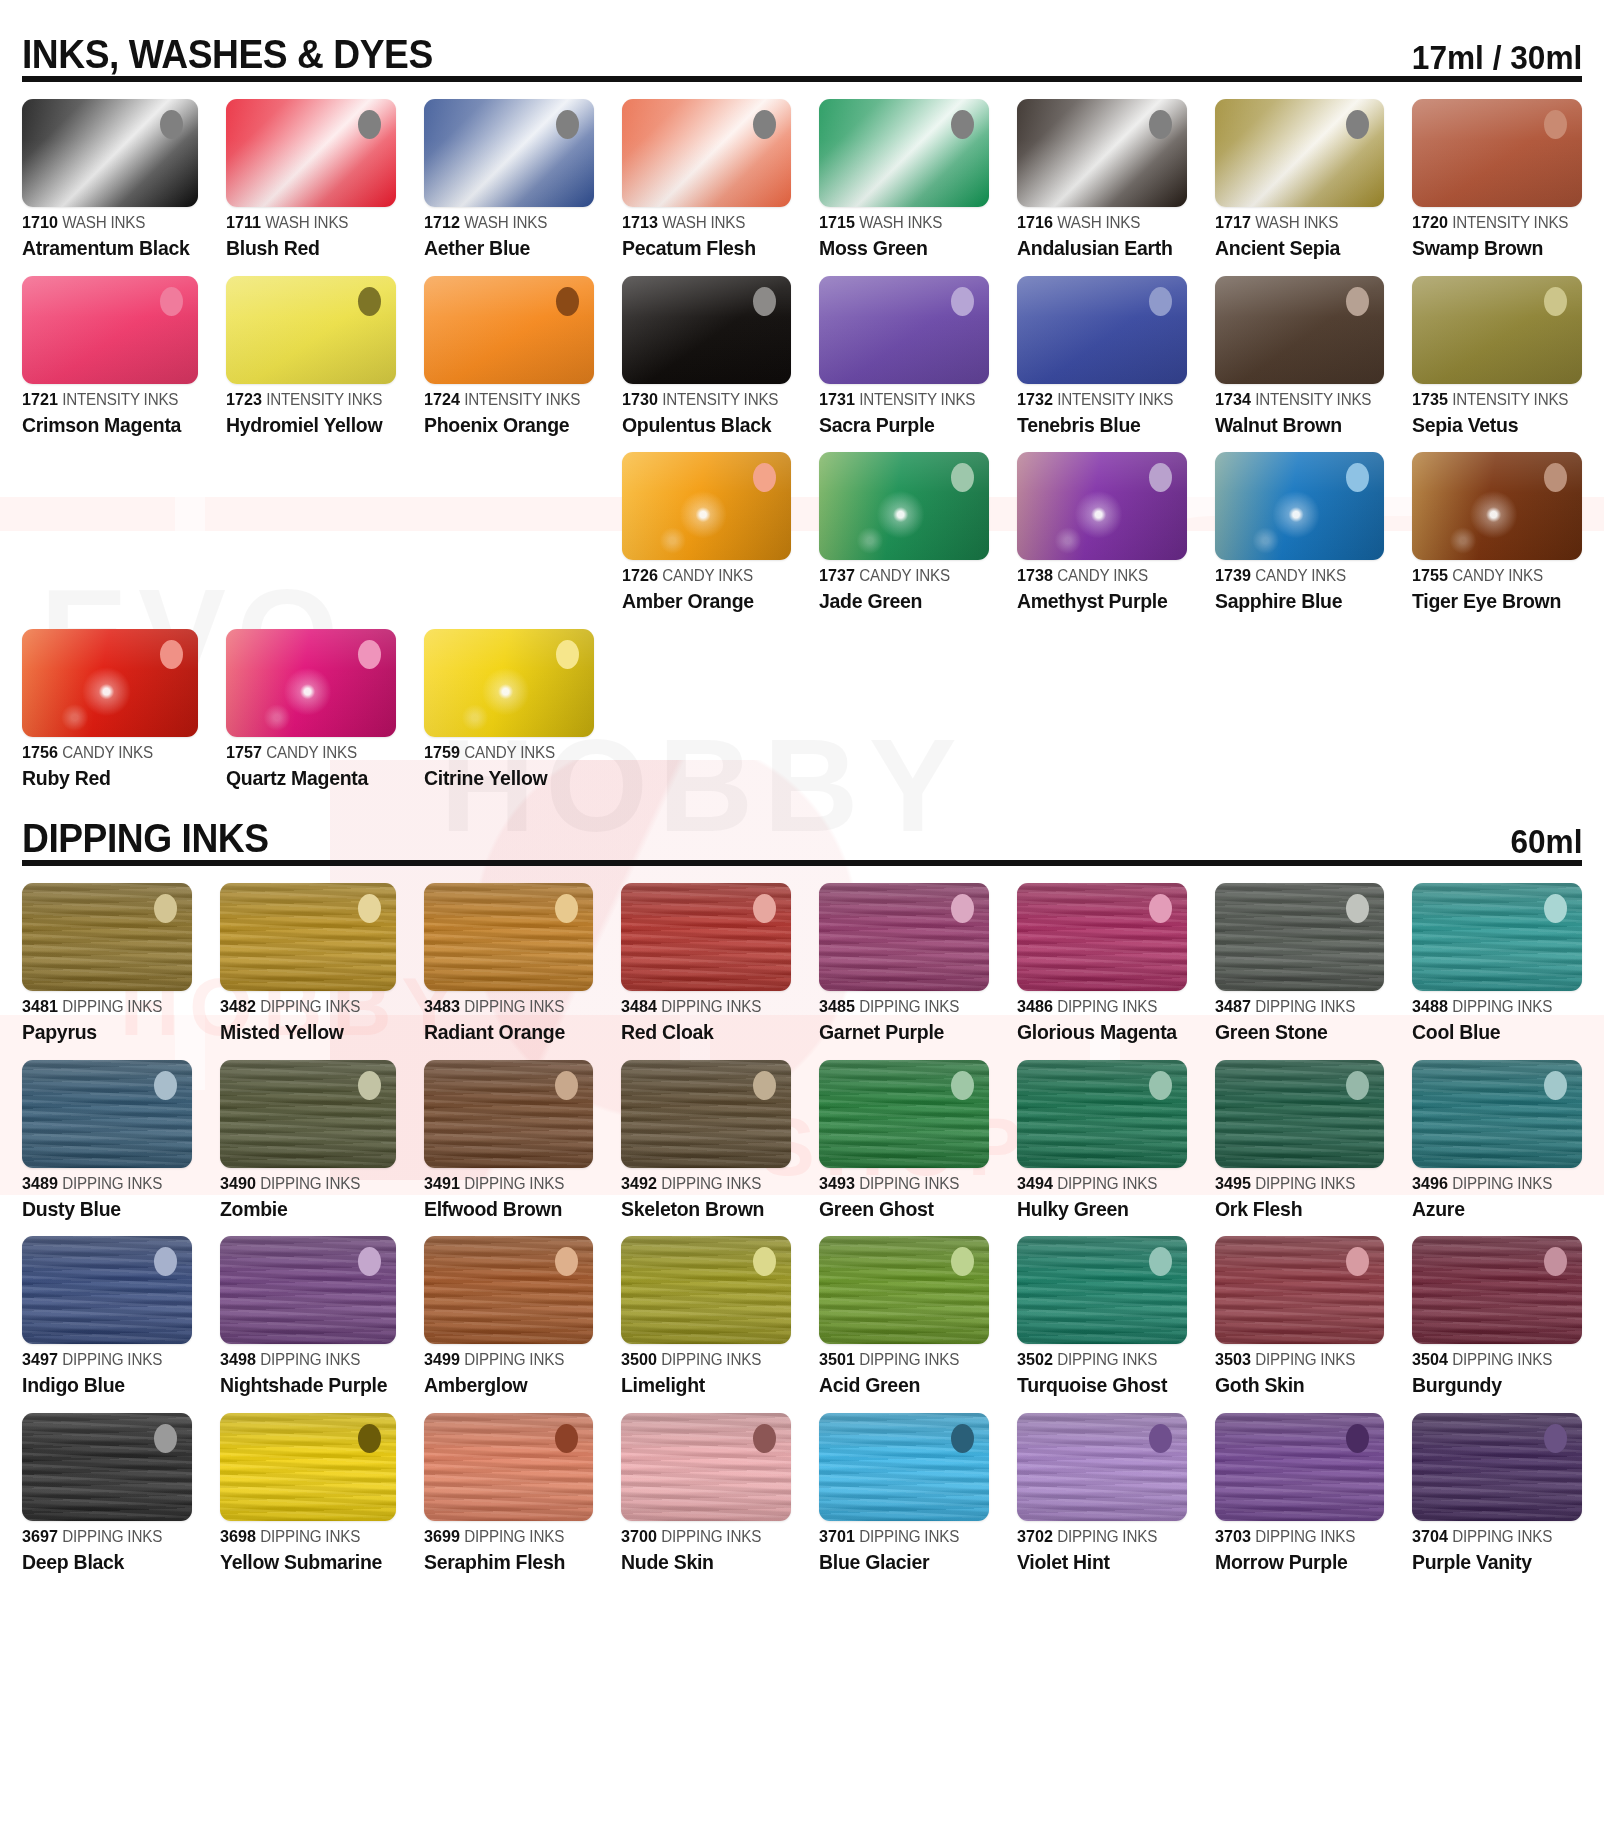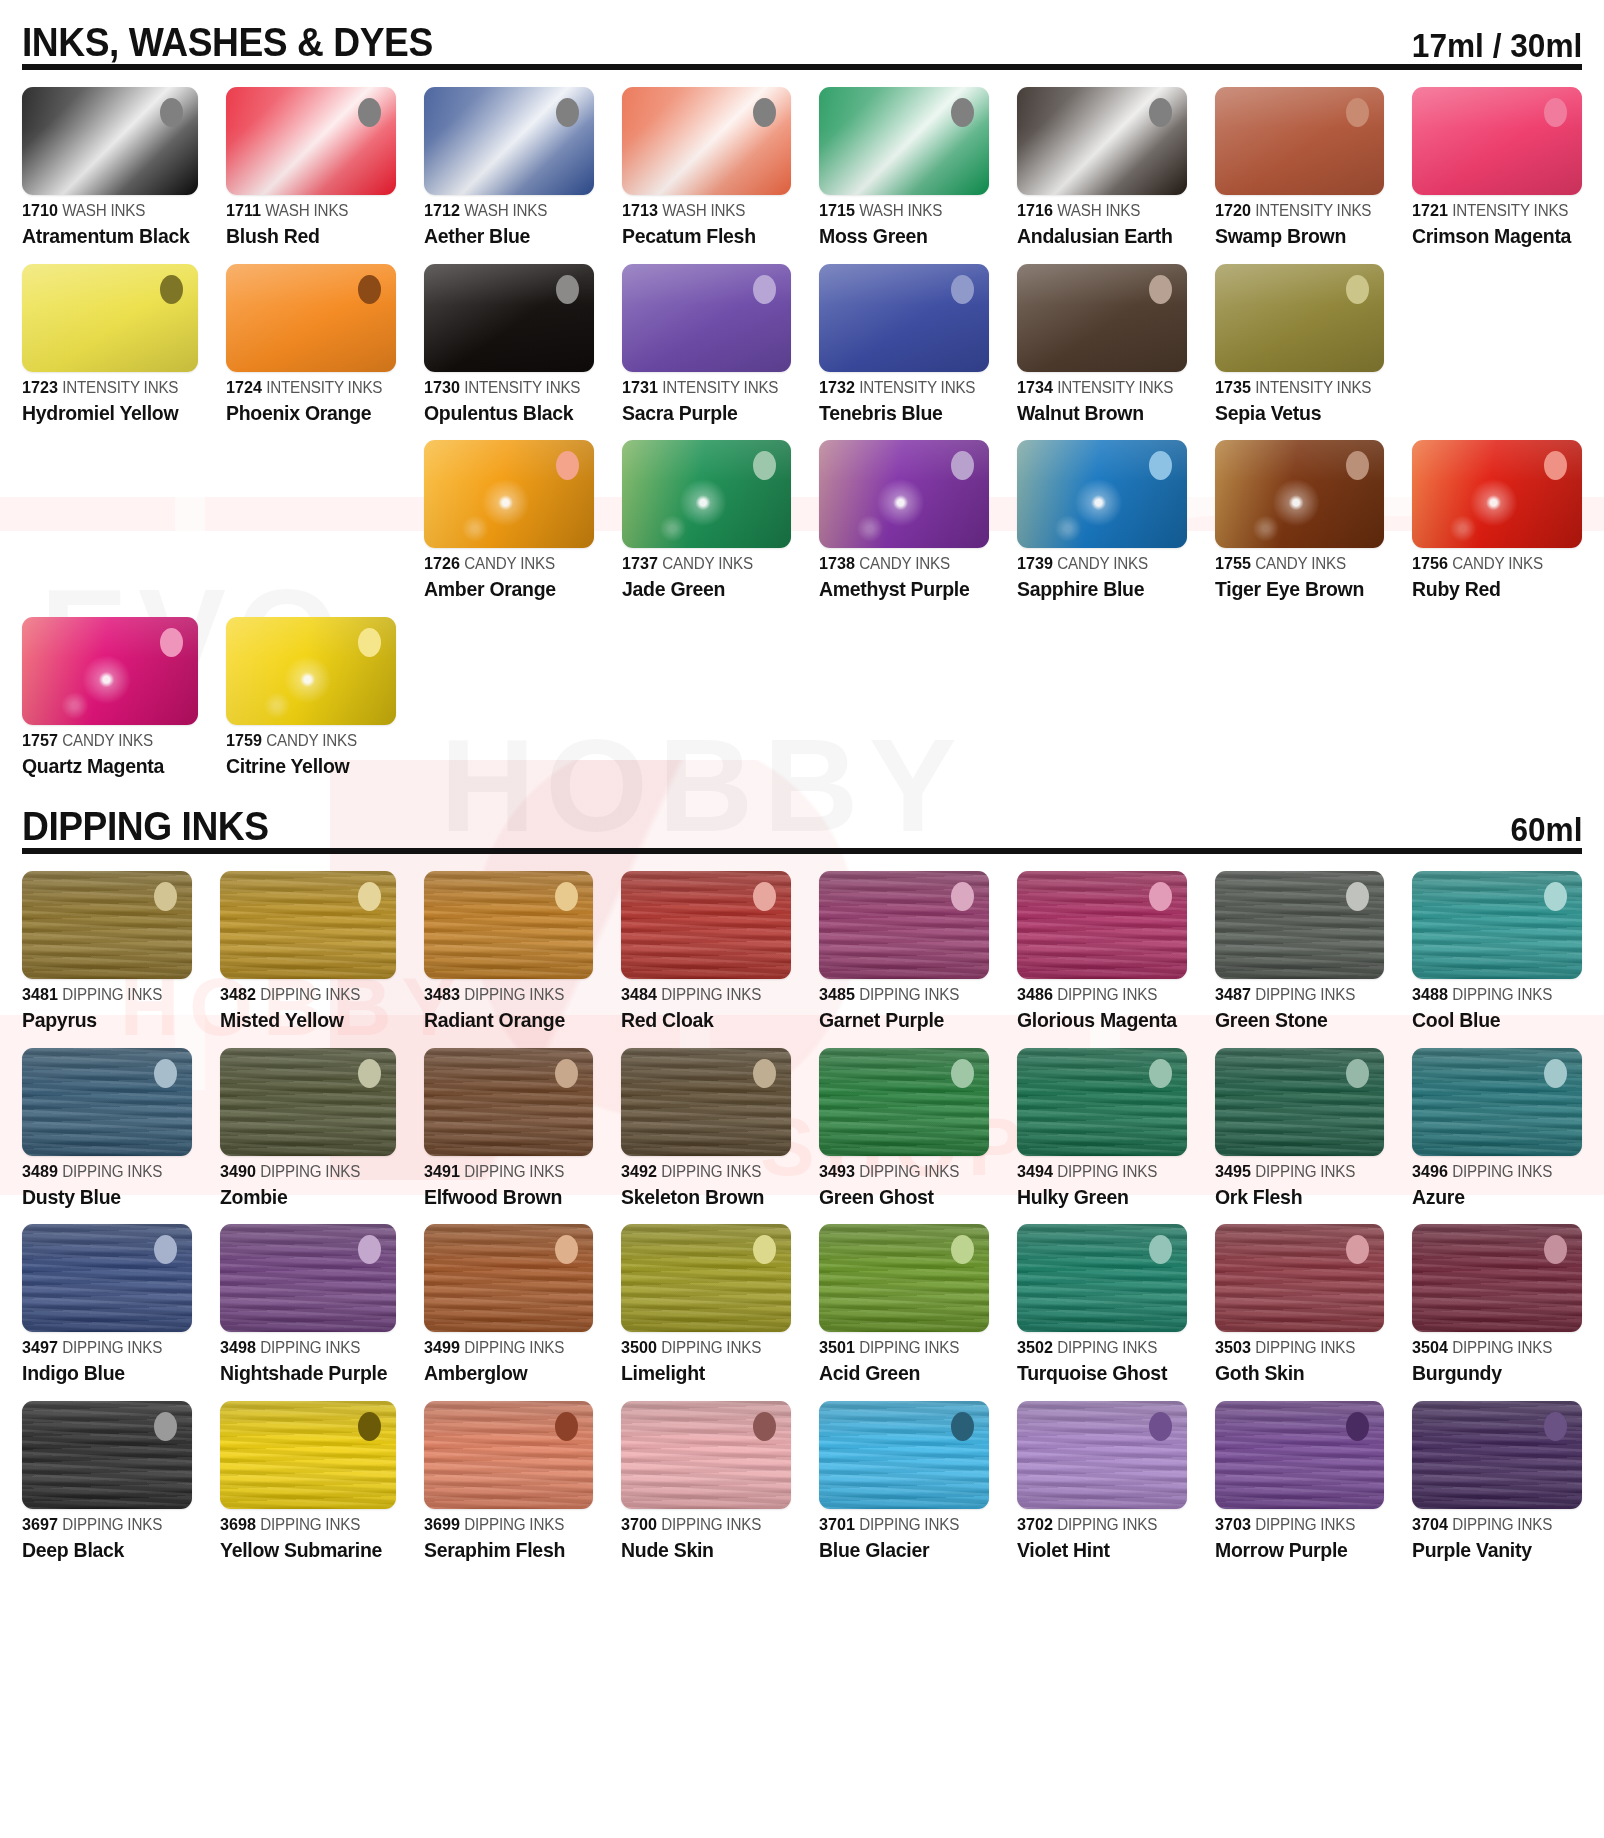--- a/index.html
+++ b/index.html
@@ -74,21 +74,21 @@
   .wm-roundrect {
     position: absolute;
     border: 26px solid rgba(255,255,255,0.55);
     border-radius: 60px;
   }
 
   
   #page {
     position: relative;
     z-index: 2;
-    padding: 4px 22px;
+    padding: 16px 22px;
   }
 
   .section-head {
     display: flex;
     align-items: flex-end;
     justify-content: space-between;
     border-bottom: 6px solid #111111;
     padding-bottom: 2px;
   }
   .section-title {
@@ -252,20 +252,29 @@
         <div class="swatch">
           <div class="tex" style="background: linear-gradient(135deg, rgb(35, 26, 20) 0%, rgb(90, 83, 79) 22%, rgb(237, 237, 236) 52%, rgb(112, 106, 102) 72%, rgb(35, 26, 20) 100%);"></div>
           <div class="gloss"></div>
           <div class="dot" style="background: rgb(128, 128, 128);"></div>
         </div>
         <div class="meta"><span class="code">1716</span> <span class="fam">WASH INKS</span></div>
         <div class="name">Andalusian Earth</div>
       </div>
       <div class="cell">
         <div class="swatch">
+          <div class="tex" style="background: linear-gradient(135deg, rgb(154, 133, 40) 0%, rgb(179, 164, 94) 22%, rgb(247, 245, 238) 52%, rgb(189, 176, 115) 72%, rgb(154, 133, 40) 100%);"></div>
+          <div class="gloss"></div>
+          <div class="dot" style="background: rgb(128, 128, 128);"></div>
+        </div>
+        <div class="meta"><span class="code">1717</span> <span class="fam">WASH INKS</span></div>
+        <div class="name">Ancient Sepia</div>
+      </div>
+      <div class="cell">
+        <div class="swatch">
           <div class="tex" style="background: linear-gradient(145deg, rgb(193, 122, 100) 0%, rgb(176, 85, 56) 55%, rgb(155, 75, 49) 100%);"></div>
           <div class="gloss"></div>
           <div class="dot" style="background: rgb(201, 138, 114);"></div>
         </div>
         <div class="meta"><span class="code">1720</span> <span class="fam">INTENSITY INKS</span></div>
         <div class="name">Swamp Brown</div>
       </div>
       <div class="cell">
         <div class="swatch">
           <div class="tex" style="background: linear-gradient(145deg, rgb(243, 102, 140) 0%, rgb(239, 59, 108) 55%, rgb(210, 52, 95) 100%);"></div>

